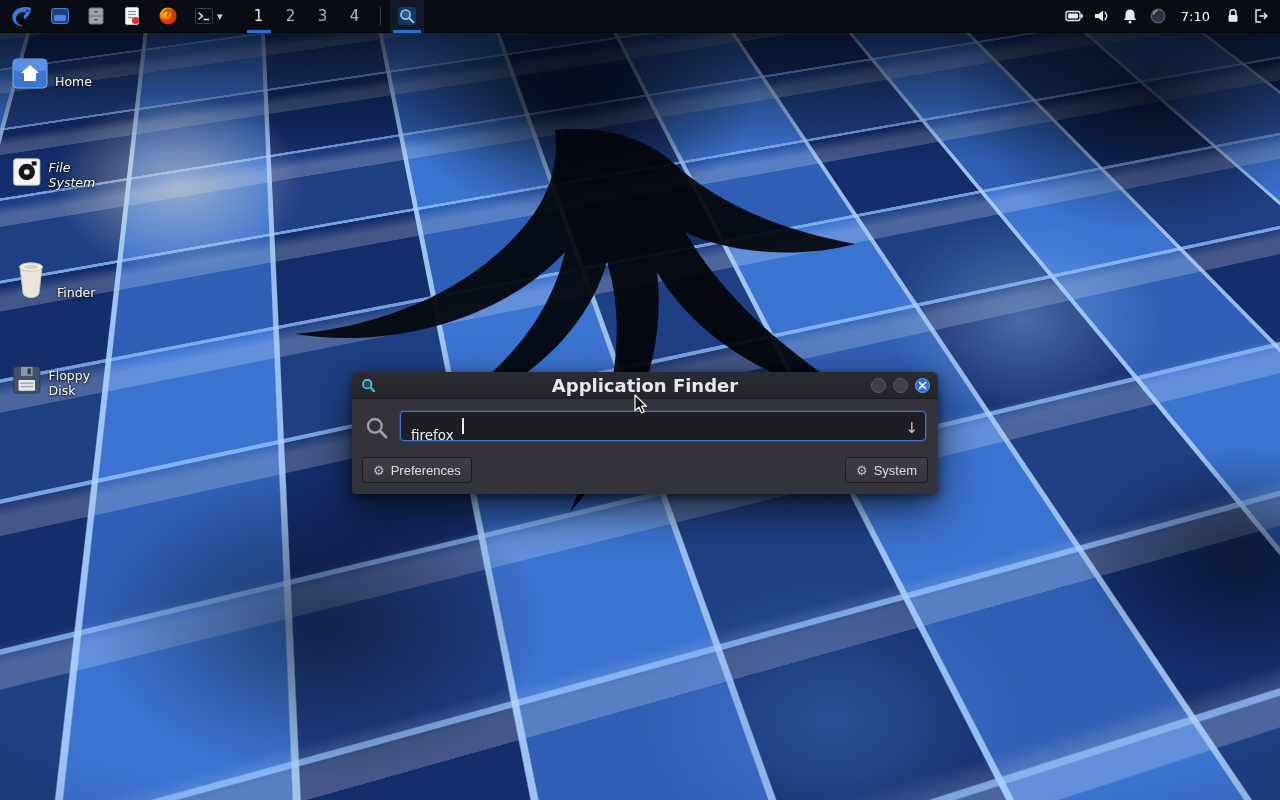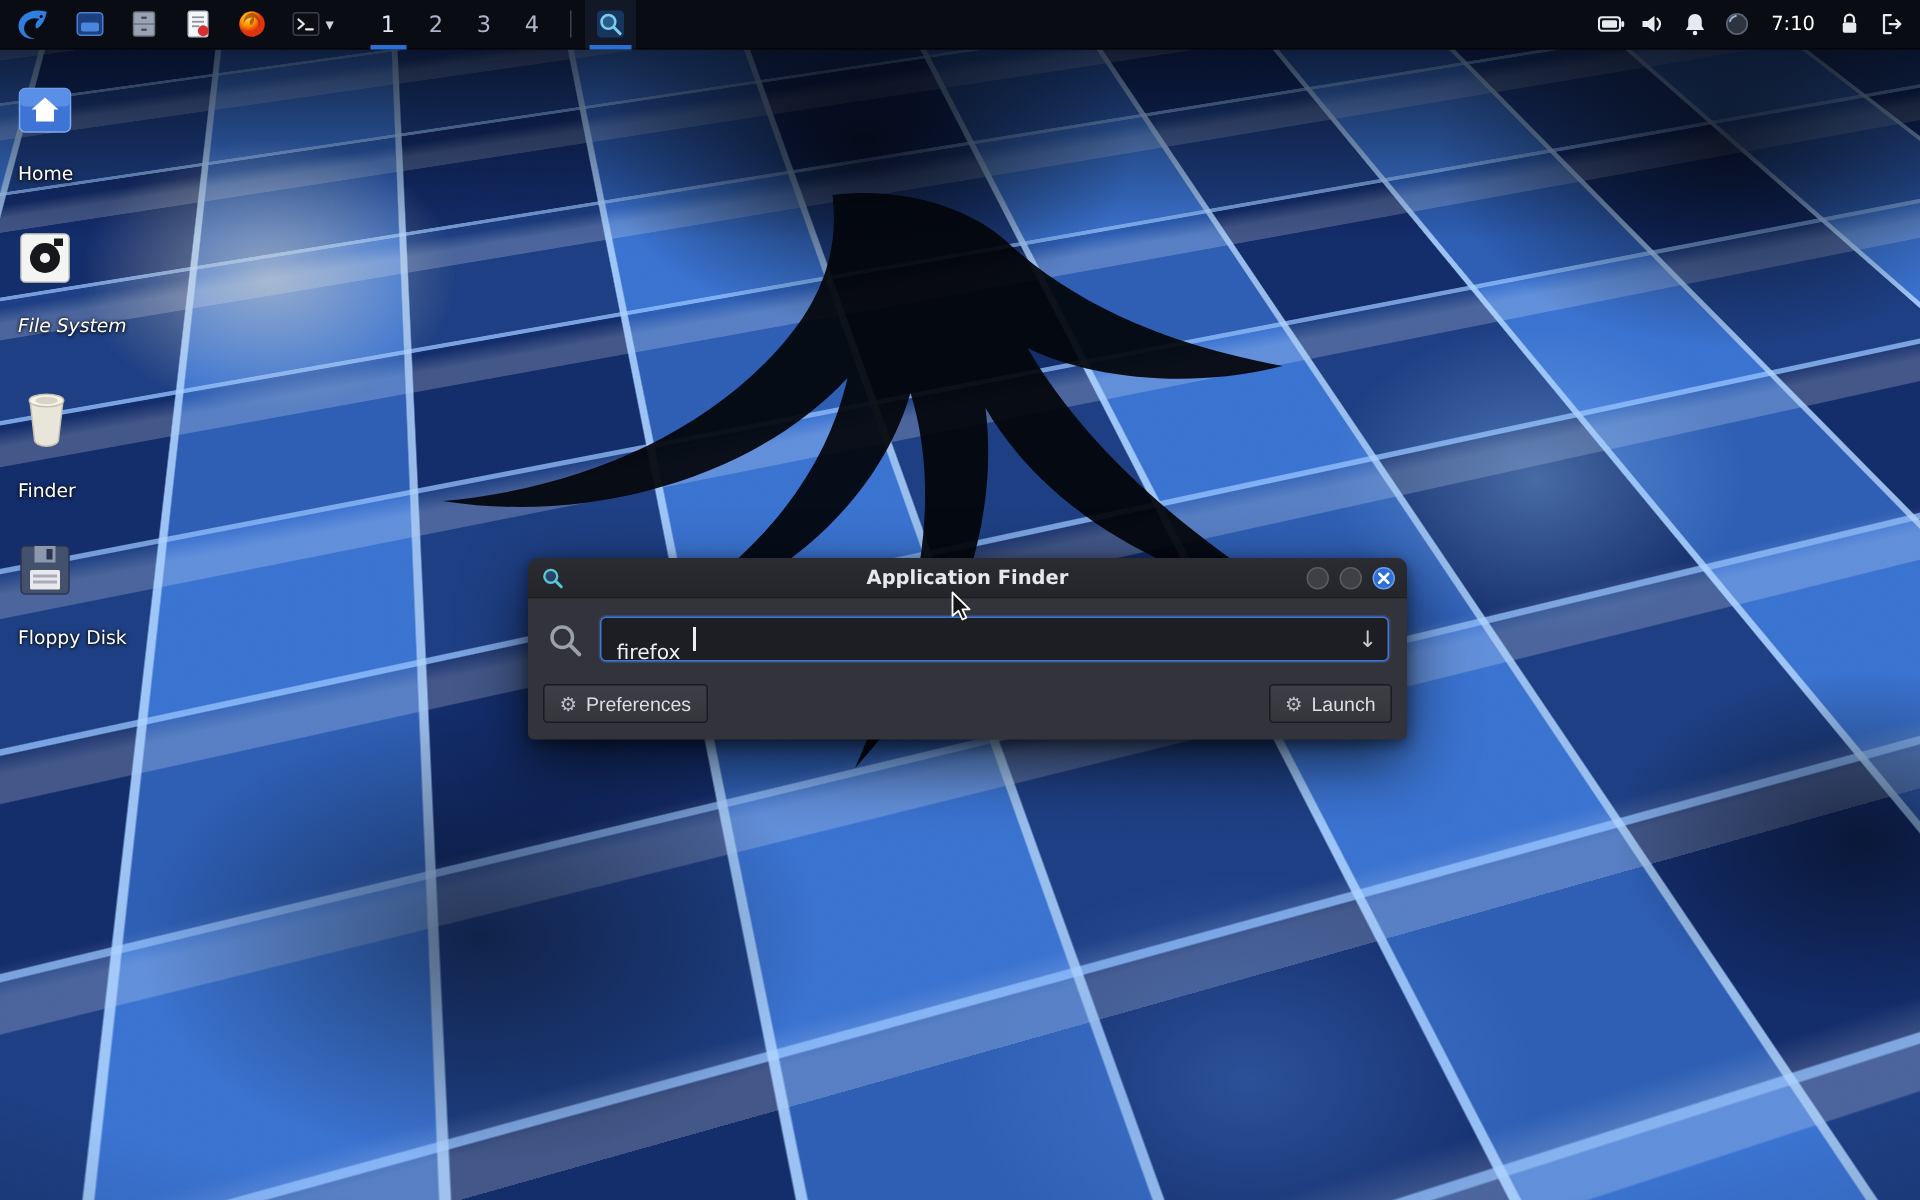--- a/index.html
+++ b/index.html
@@ -48,34 +48,34 @@
   .vsep { width:1px; height:18px; background:#3a4150; margin:0 9px; align-self:center; }
   .task-btn { width:34px; height:33px; display:flex; align-items:center; justify-content:center;
     position:relative; background:rgba(120,160,255,.08); cursor:pointer; }
   .task-btn::after { content:""; position:absolute; left:3px; right:3px; bottom:0; height:3px; background:#2b6fd4; }
   .spacer { flex:1; }
   .status { display:flex; align-items:center; gap:10px; margin-right:4px;justify-content:center; }
   .tray-icon { width:18px; height:18px; display:grid; place-items:center; cursor:pointer; }
   .clock { font-size:13px; color:#ffffff; margin:0 4px; cursor:pointer; }
 
   
-  .desktop-icon { position:absolute; left:12px; width:96px; display:flex; flex-direction:column;
-    align-items:flex-start; gap:19px; z-index:3; cursor:pointer; }
+  .desktop-icon { position:absolute; left:12px; width:96px; display:flex; flex-direction:row;
+    align-items:flex-end; gap:7px; z-index:3; cursor:pointer; }
   .di-home   { top:58px; }  .di-fs { top:154px;font-style:italic; } .di-trash { top:258px; } .di-floppy { top:362px; }
   .di-label { font-size:12.5px; color:#ffffff; text-shadow:0 1px 3px rgba(0,0,0,.9), 0 0 2px rgba(0,0,0,.8); }
 
   
   .finder { position:absolute; left:352px; top:372px; width:586px; z-index:6;
     background:#33343b; border-radius:7px 7px 4px 4px;
     box-shadow:0 16px 42px rgba(0,0,0,.65), 0 3px 10px rgba(0,0,0,.5); }
   .titlebar { height:27px; background:linear-gradient(#2b2c33,#242529);
     border-radius:7px 7px 0 0; display:flex; align-items:center; padding:0 8px; position:relative;
     border-bottom:1px solid #1b1c21; }
   .win-title { position:absolute; left:0; right:0; text-align:center; font-weight:bold;
-    font-size:13px; color:#e6e8ec; pointer-events:none; }
+    font-size:18px; color:#e6e8ec; pointer-events:none; }
   .tb-icon { width:16px; height:16px; z-index:1; display:grid; place-items:center; }
   .controls { margin-left:auto; display:flex; gap:7px; z-index:1; }
   .circle { width:15px; height:15px; border-radius:50%; cursor:pointer; }
   .c-min,.c-max { background:#3f4046; border:1px solid #5b5c63; }
   .c-close { background:#2d6fd6; border:1px solid #6a9ceb; display:grid; place-items:center; }
   .search-row { display:flex; align-items:center; padding:12px 12px 8px; gap:10px; }
   .input-wrap { flex:1; position:relative; }
   .search-input { width:100%; height:30px; background:#1d1e24; border:1px solid #3f75d1;
     border-radius:4px; color:#eceef2; font-size:13.5px; padding:18px 26px 0 10px; outline:none;
     font-family:"DejaVu Sans", sans-serif; box-shadow:0 0 0 1px rgba(63,117,209,.30); }
@@ -173,21 +173,21 @@
     </div>
   </div>
 
   <div class="btn-row">
     <button class="btn">
       <span class="gear">⚙</span>
       <span>Preferences</span>
     </button>
     <button class="btn">
       <span class="gear">⚙</span>
-      <span>Launch</span>
+      <span>System</span>
     </button>
   </div>
 </div>
 
 <svg class="mouse-cursor" width="20" height="22" viewBox="0 0 20 22">
   <path d="M1,1 L1,16.5 L5,13.2 L7.6,19 L10.2,17.8 L7.6,12.2 L12.4,12.2 Z" fill="#15161a" stroke="#ffffff" stroke-width="1.2" stroke-linejoin="round"></path>
 </svg>
 
 <div class="panel">
   <div class="kali-logo">

